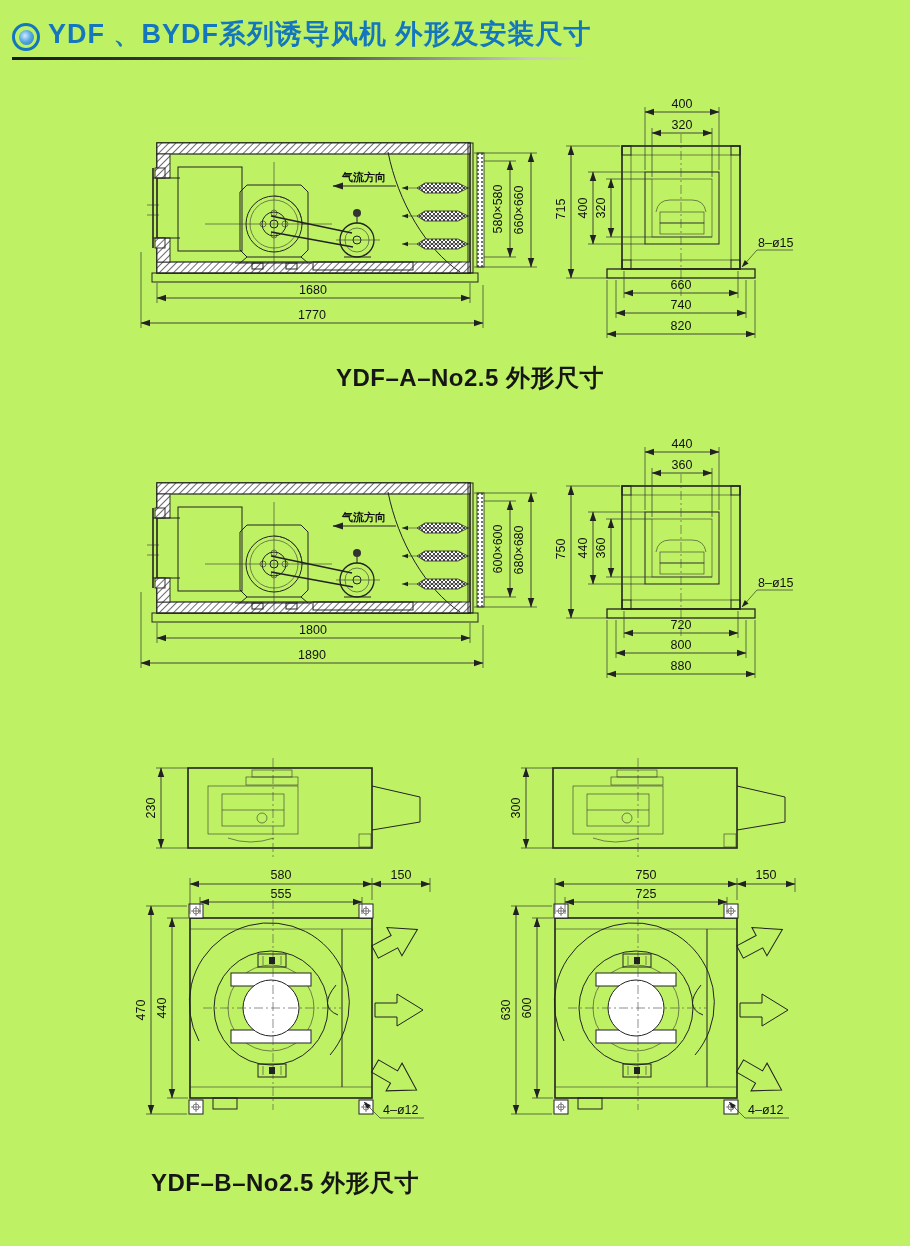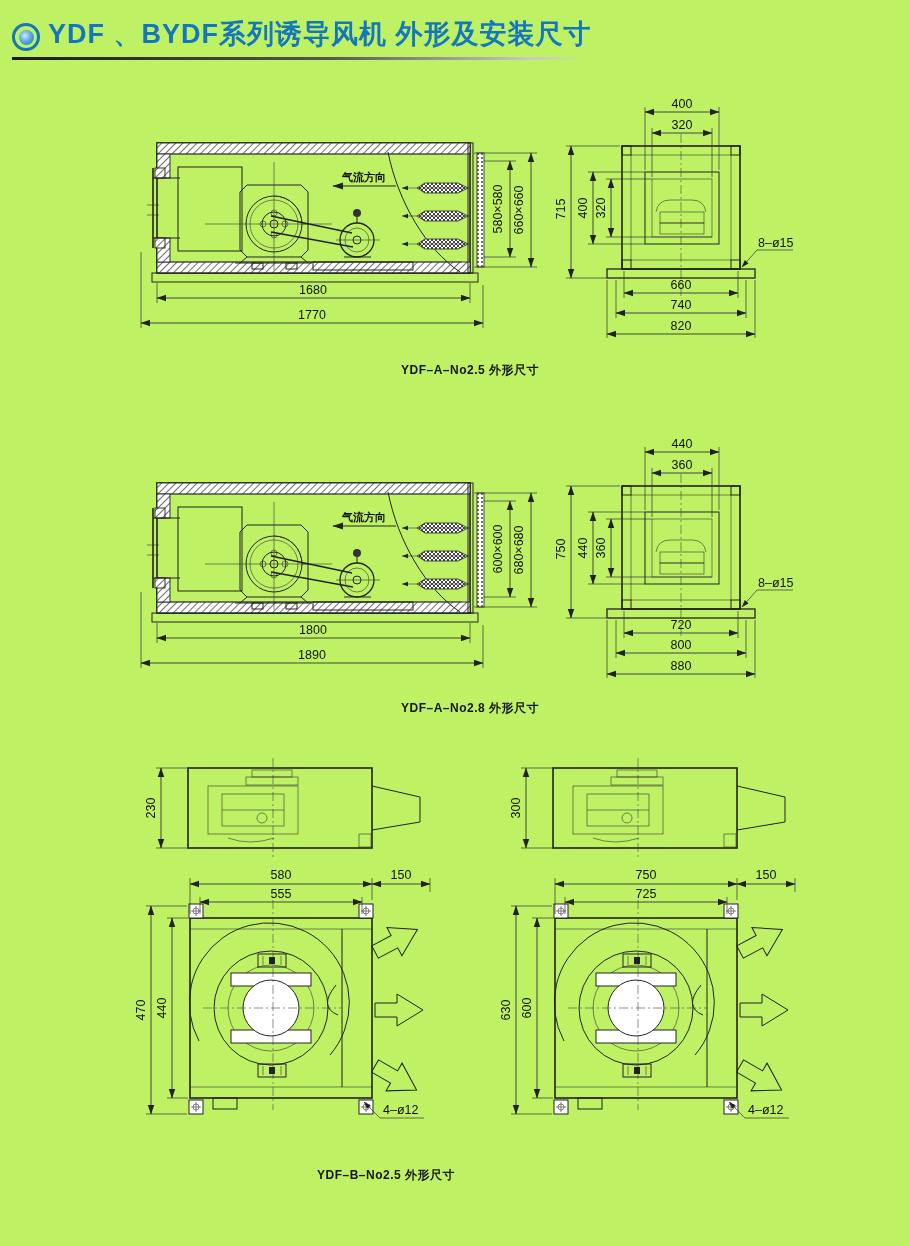--- a/index.html
+++ b/index.html
@@ -9,21 +9,21 @@
   #hdr{position:absolute;left:12px;top:16px;width:600px;}
   .dot{position:absolute;left:0;top:7px;width:22px;height:22px;border:3px solid #1477bd;
        border-radius:50%;display:flex;align-items:center;justify-content:center;}
   .dot i{display:block;width:15px;height:15px;border-radius:50%;
        background:radial-gradient(circle at 40% 38%, #cfeaff 0%, #5aa9e0 45%, #1477bd 100%);}
   .ttl{position:absolute;left:36px;top:0;font-size:27px;font-weight:bold;color:#1477bd;
        letter-spacing:1px;white-space:nowrap;}
   .rule{position:absolute;left:0px;top:41px;width:576px;height:3px;
        background:linear-gradient(to right,#1a1a1a 0%,#555 55%,#c9c9c9 90%,rgba(200,200,200,0));}
   
-  .cap{position:absolute;text-align:center;font-size:12px;font-weight:bold;color:#161616;
+  .cap{position:absolute;text-align:center;font-size:24px;font-weight:bold;color:#161616;
        letter-spacing:0.5px;}
   
   svg{position:absolute;overflow:visible;}
   .ln{stroke:#222;fill:none;stroke-width:1;}
   .th{stroke:#222;fill:none;stroke-width:1.6;}
   .tn{stroke:#333;fill:none;stroke-width:0.6;}
   .ext{stroke:#333;fill:none;stroke-width:0.7;}
   .dim{stroke:#333;fill:none;stroke-width:0.9;marker-start:url(#ar);marker-end:url(#ar);}
   .cl{stroke:#444;fill:none;stroke-width:0.6;stroke-dasharray:9 3 2 3;}
   .hz{fill:url(#hx);stroke:#222;stroke-width:0.9;}
@@ -226,21 +226,20 @@
     <text class="d" x="682" y="448">440</text>
     <text class="d" x="682" y="469">360</text>
     <text class="d" x="565" y="549" transform="rotate(-90 565 549)">750</text>
     <text class="d" x="587" y="548" transform="rotate(-90 587 548)">440</text>
     <text class="d" x="605" y="548" transform="rotate(-90 605 548)">360</text>
     <text class="d" x="681" y="629">720</text>
     <text class="d" x="681" y="649">800</text>
     <text class="d" x="681" y="670">880</text>
     <text class="l" x="758" y="587">8–ø15</text>
   </svg>
-  <div class="cap" style="left:130px;top:700px;width:680px;">YDF–A–No2.8 外形尺寸</div>
 
   <svg style="left:115px;top:745px;" width="340" height="400" viewBox="115 745 340 400">
     <defs>
       <g id="figB">
 
         <rect class="th" x="188" y="768" width="184" height="80"></rect>
         <polyline class="ln" points="372,786 420,797 420,822 372,830"></polyline>
         <rect class="tn" x="359" y="834" width="12" height="13"></rect>
         <line class="cl" x1="273" y1="758" x2="273" y2="858"></line>
         <rect class="tn" x="208" y="786" width="90" height="48"></rect>
@@ -326,21 +325,21 @@
 
     <use href="#figB"></use>
     <text class="d" x="155" y="808" transform="rotate(-90 155 808)">230</text>
     <text class="d" x="281" y="879">580</text>
     <text class="d" x="281" y="898">555</text>
     <text class="d" x="401" y="879">150</text>
     <text class="d" x="145" y="1010" transform="rotate(-90 145 1010)">470</text>
     <text class="d" x="166" y="1008" transform="rotate(-90 166 1008)">440</text>
     <text class="l" x="383" y="1114">4–ø12</text>
   </svg>
-  <div class="cap" style="left:115px;top:1167px;width:340px;text-align:right;">YDF–B–No2.5 外形尺寸</div>
+  <div class="cap" style="left:115px;top:1167px;width:340px;">YDF–B–No2.5 外形尺寸</div>
 
   <svg style="left:480px;top:745px;" width="340" height="400" viewBox="480 745 340 400">
     <use href="#figB" transform="translate(365,0)"></use>
     <text class="d" x="520" y="808" transform="rotate(-90 520 808)">300</text>
     <text class="d" x="646" y="879">750</text>
     <text class="d" x="646" y="898">725</text>
     <text class="d" x="766" y="879">150</text>
     <text class="d" x="510" y="1010" transform="rotate(-90 510 1010)">630</text>
     <text class="d" x="531" y="1008" transform="rotate(-90 531 1008)">600</text>
     <text class="l" x="748" y="1114">4–ø12</text>

